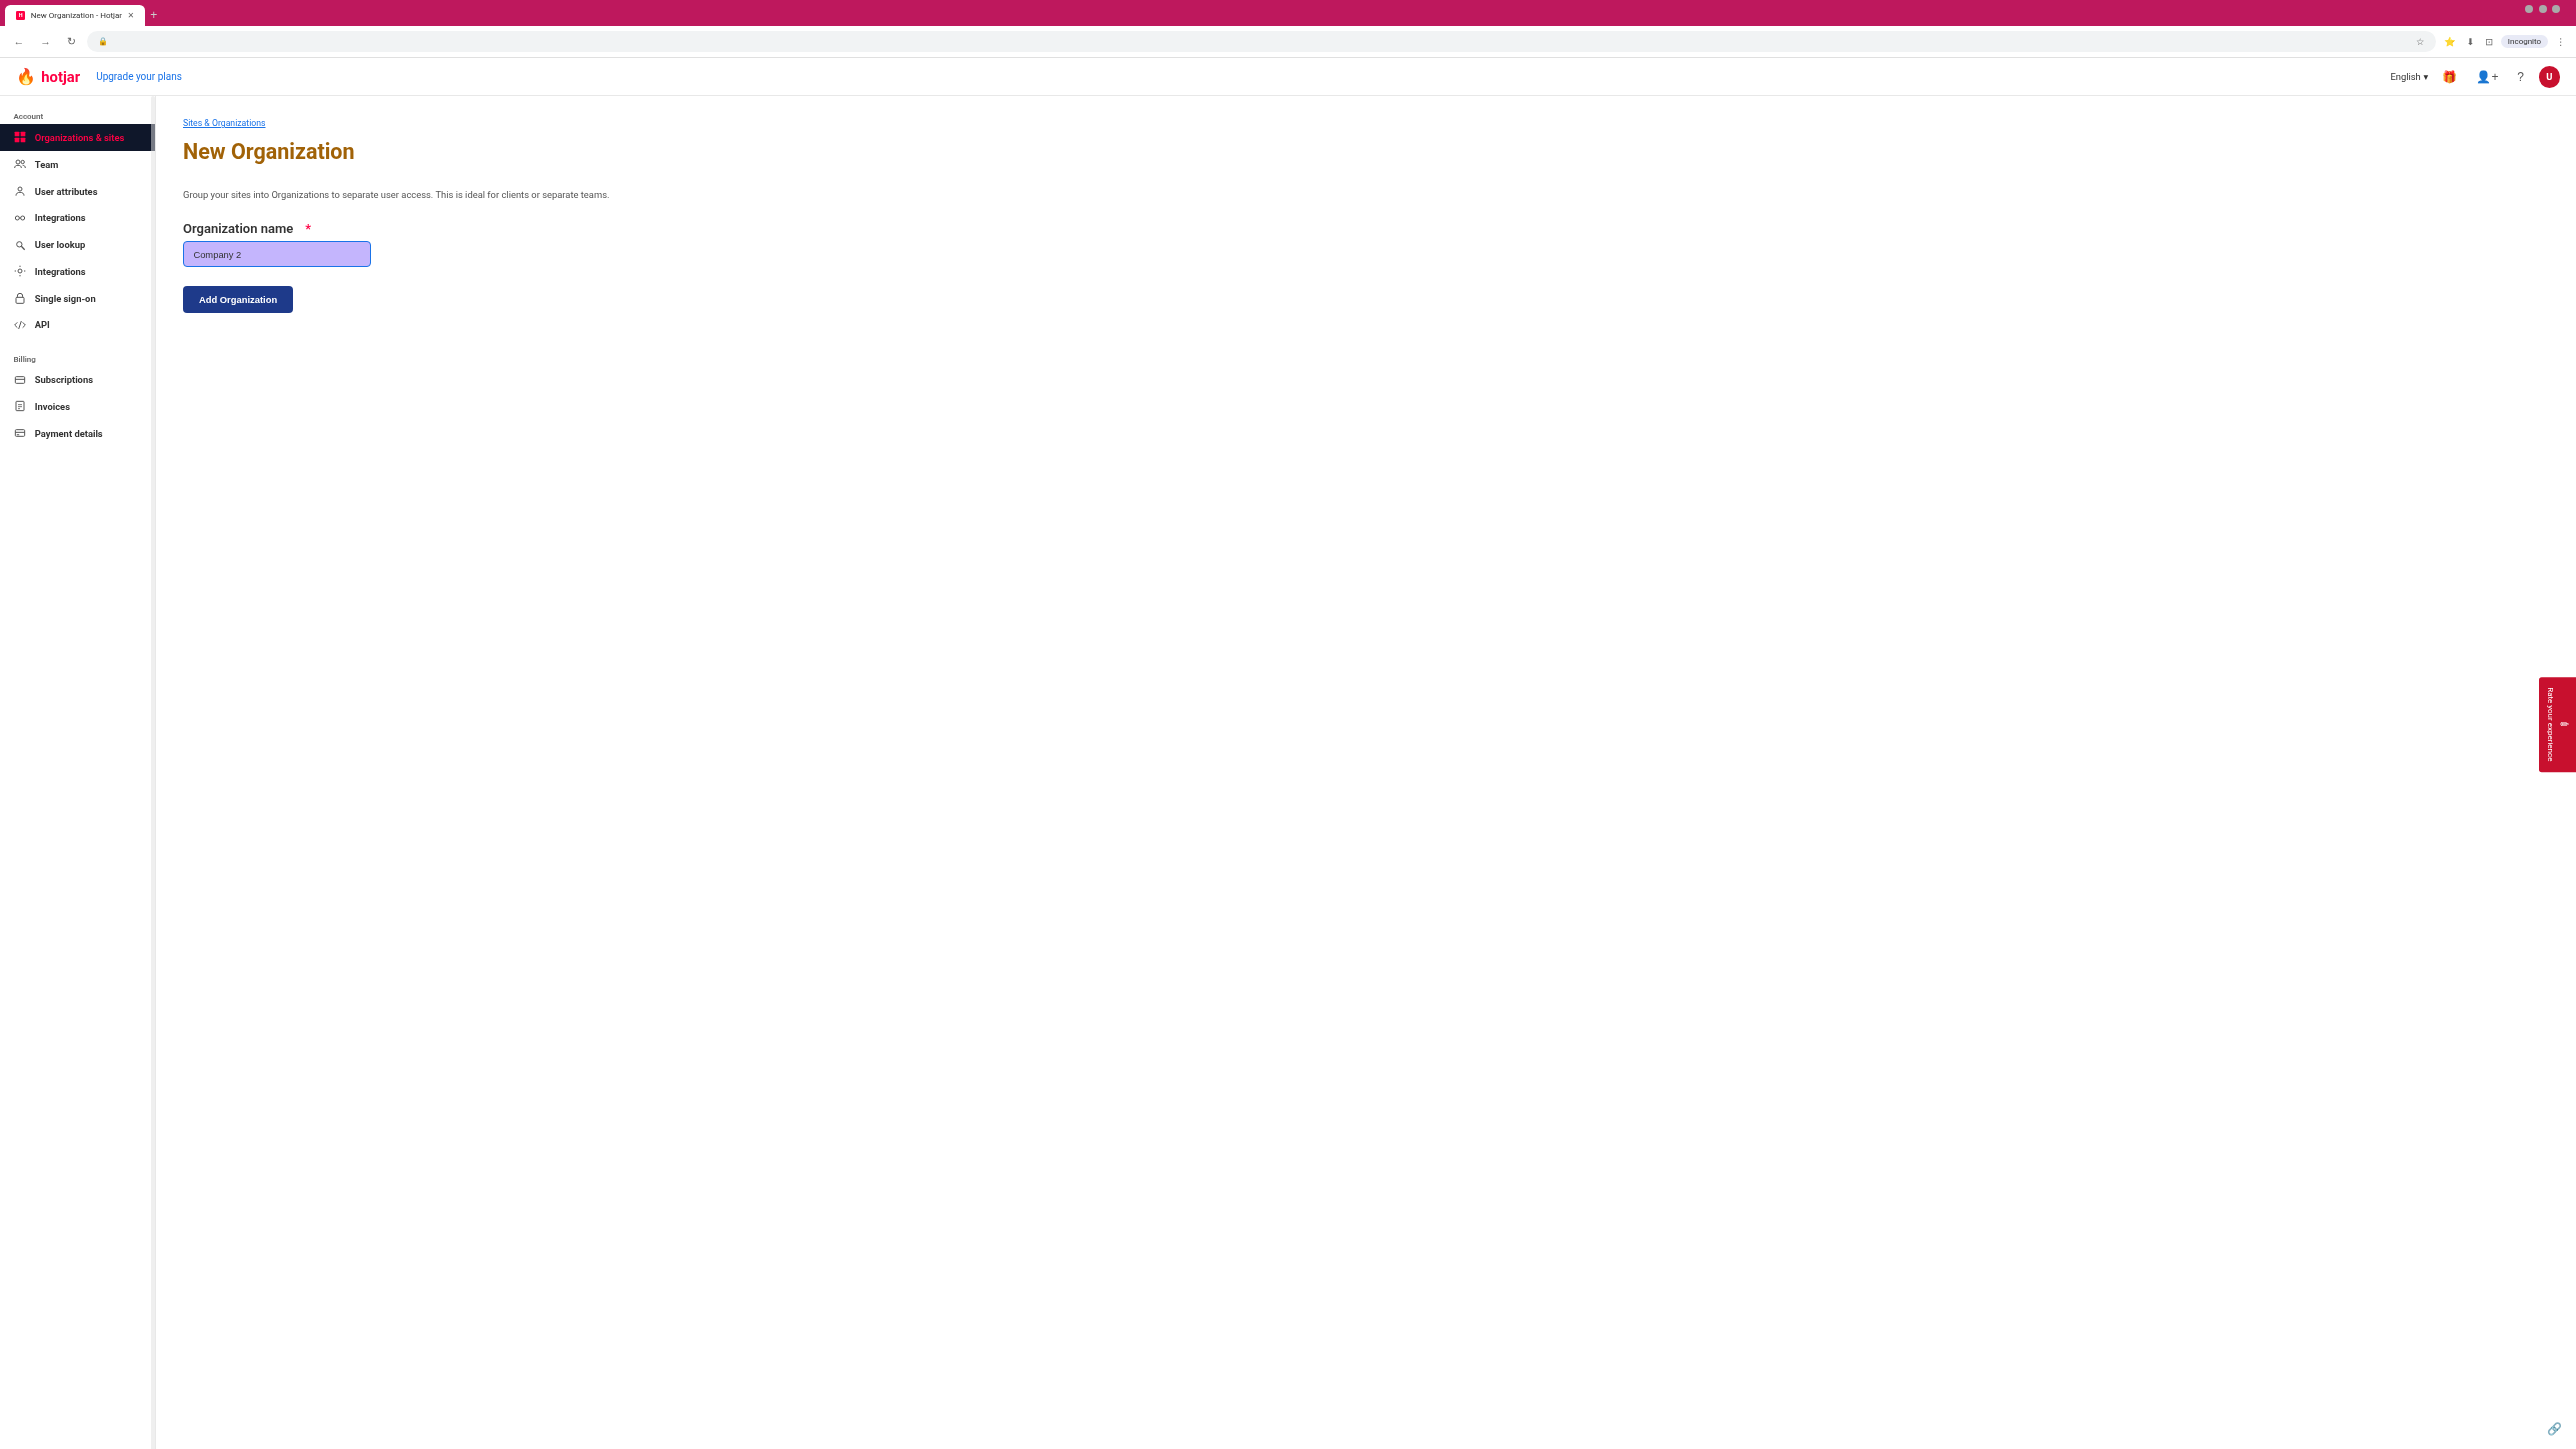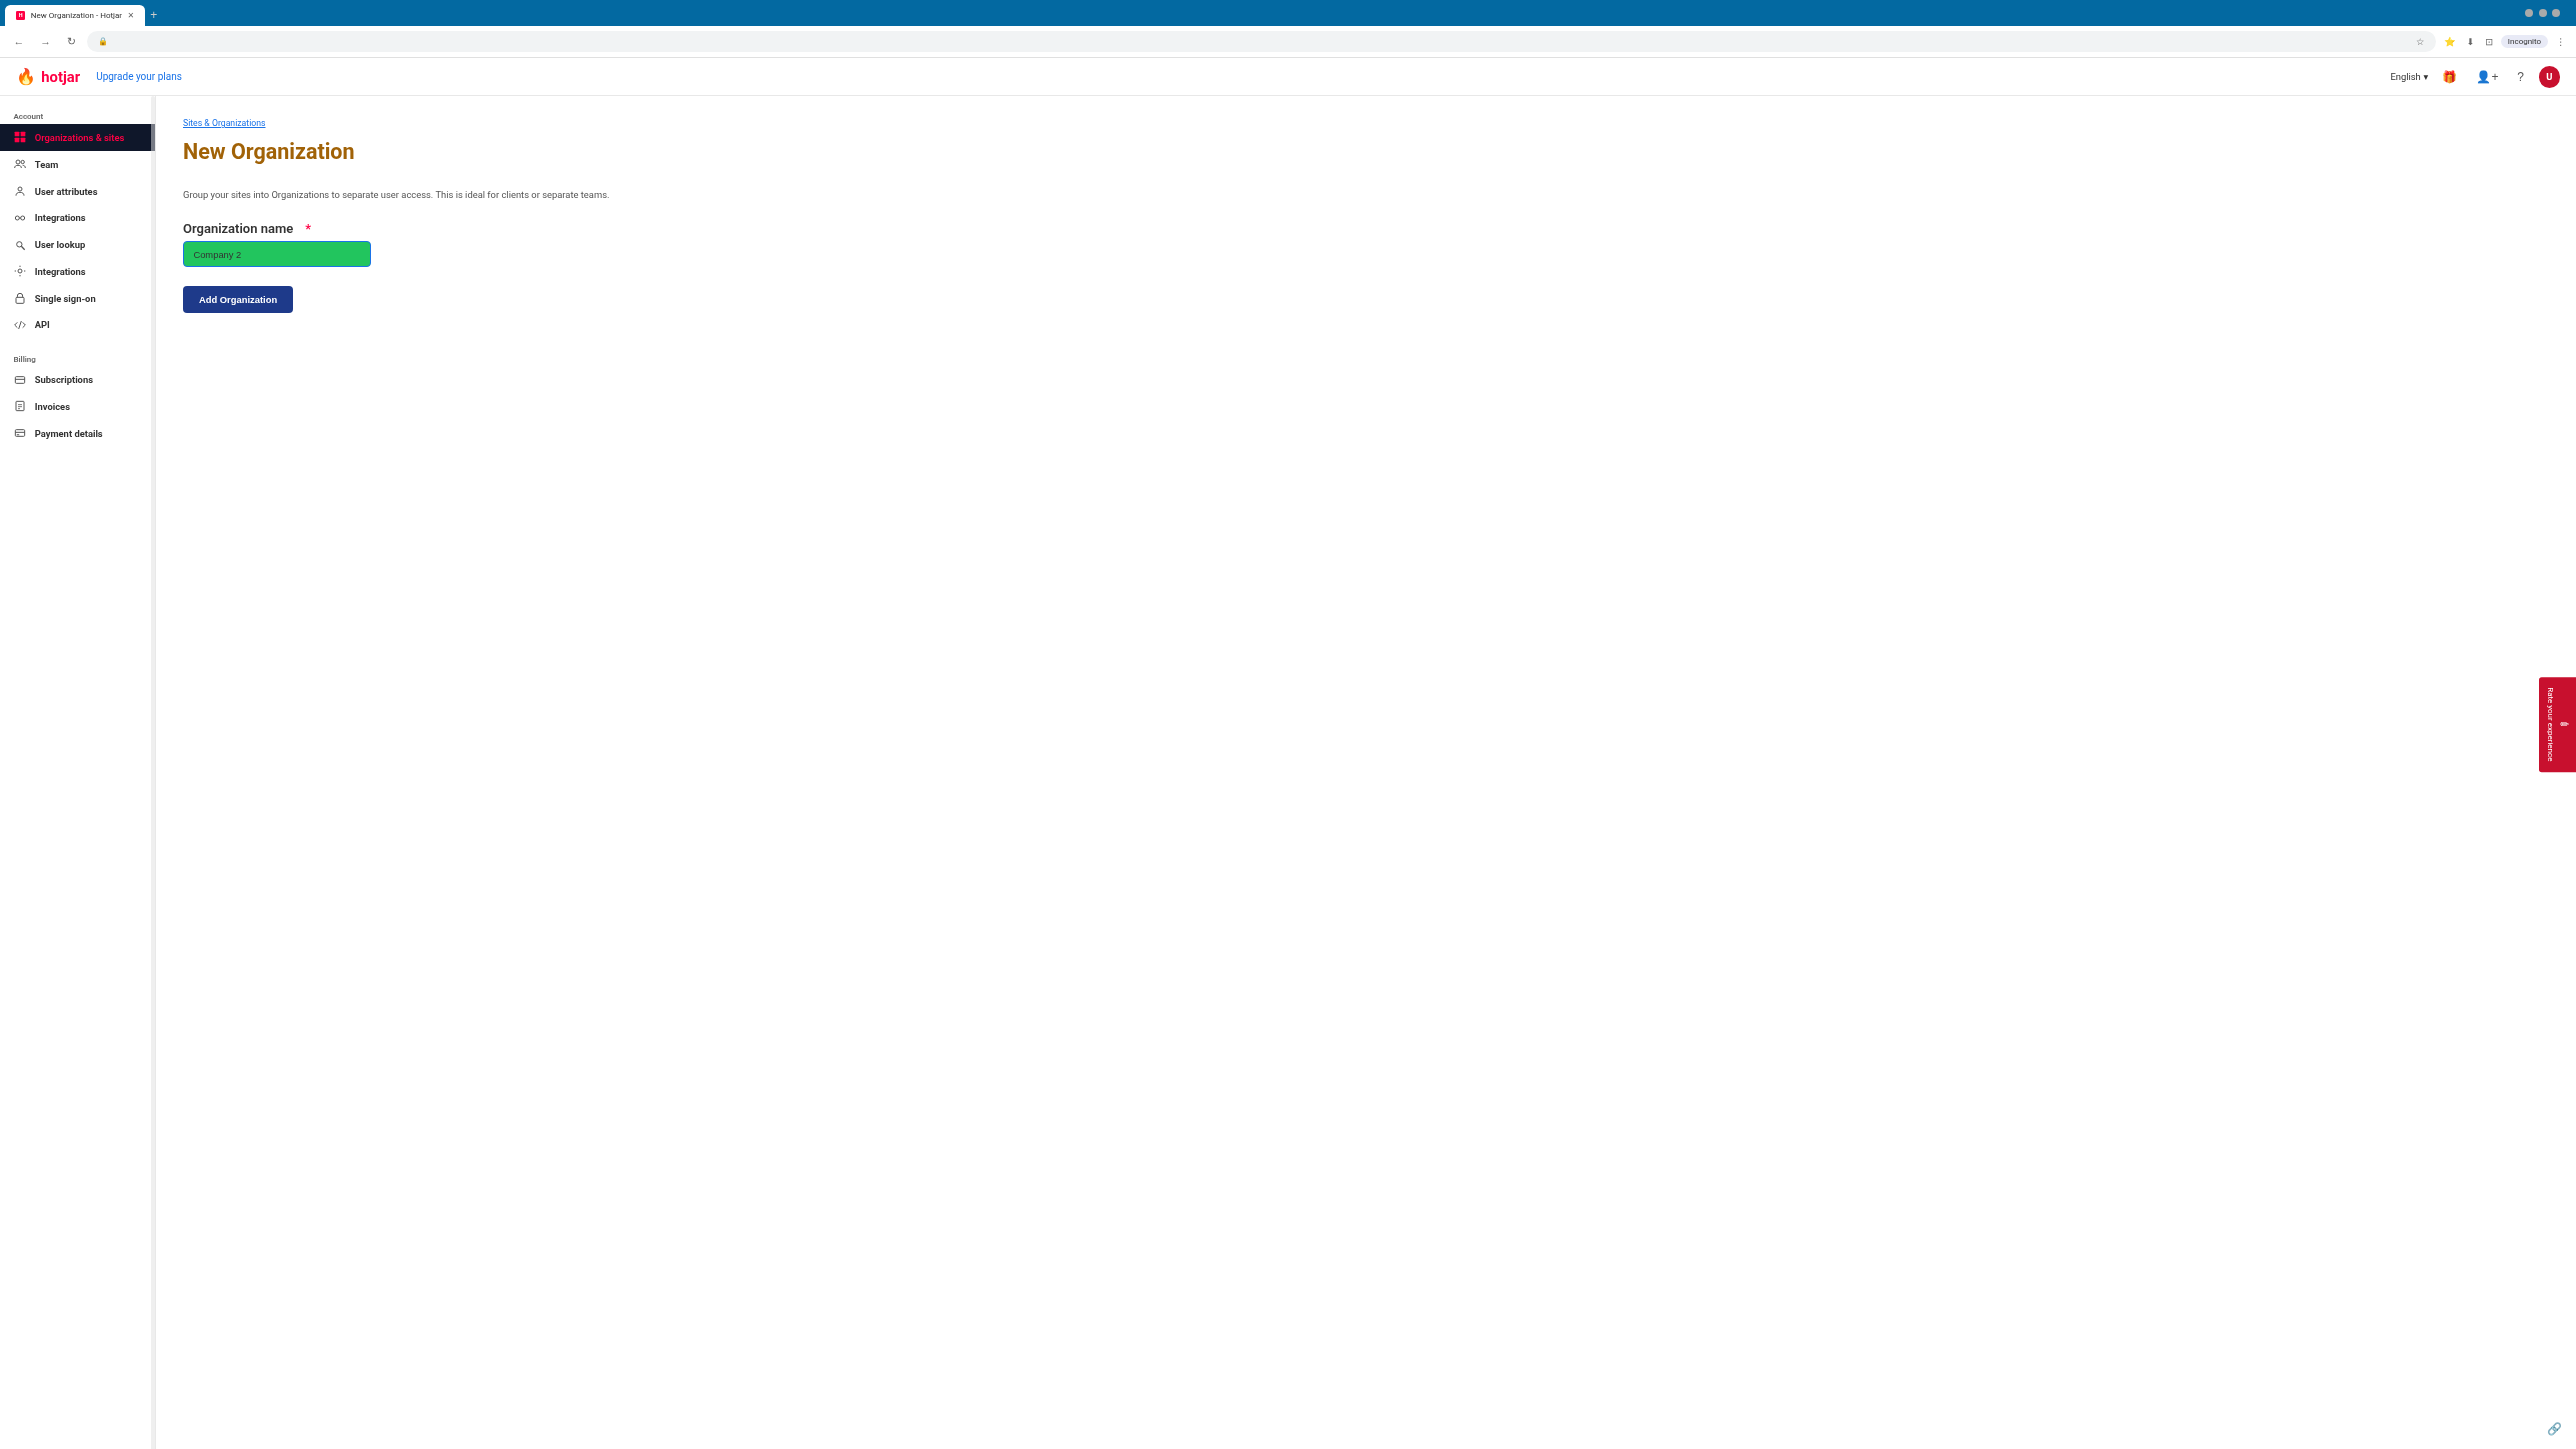--- a/index.html
+++ b/index.html
@@ -46,35 +46,35 @@
     .sidebar-item .icon { width: 13.4px; height: 13.4px; display: flex; align-items: center; justify-content: center; flex-shrink: 0; }
 
     
     .main-content { flex: 1; overflow-y: auto; padding: 21.5px 27px; }
     .breadcrumb { font-size: 8.7px; color: #1a73e8; margin-bottom: 10.7px; cursor: pointer; text-decoration: underline; }
     .page-title { font-size: 21.5px; font-weight: 700; color: #a16207; margin-bottom: 24px; }
     .page-desc { font-size: 9.4px; color: #555; margin-bottom: 19px; line-height: 1.5; }
     .form-group { margin-bottom: 13.4px; }
     .form-label { font-size: 13px; font-weight: 600; color: #333; margin-bottom: 5.4px; display: flex; align-items: center; gap: 12px; }
     .required-star { color: #f04; }
-    .form-input { width: 188px; padding: 6.7px 9.4px; border: 1.3px solid #1a73e8; border-radius: 4px; font-size: 9.4px; color: #333; outline: none; background: #22c55e; }
+    .form-input { width: 188px; padding: 6.7px 9.4px; border: 1.3px solid #1a73e8; border-radius: 4px; font-size: 9.4px; color: #333; outline: none; background: #c4b5fd; }
     .btn-primary { background: #1e3a8a; color: #fff; border: none; padding: 8px 16px; border-radius: 4px; font-size: 9.4px; font-weight: 600; cursor: pointer; margin-top: 5.4px; }
 
     
     .rate-sidebar { position: fixed; right: 0; top: 50%; transform: translateY(-50%); background: #c8102e; color: #fff; writing-mode: vertical-rl; text-orientation: mixed; padding: 10.7px 6.7px; font-size: 8px; cursor: pointer; border-radius: 2.7px 0 0 2.7px; display: flex; flex-direction: column; align-items: center; gap: 5.4px; z-index: 100; }
     .rate-icon { font-size: 10.7px; writing-mode: horizontal-tb; }
 
     
     .link-icon-bottom { position: fixed; bottom: 13.4px; right: 13.4px; color: #666; font-size: 12px; cursor: pointer; }
   </style>
 </head>
 <body>
 
 <div class="browser-chrome">
-  <div style="display:flex; align-items:center; background:#0369a1; padding: 5.4px 5.4px 0;">
+  <div style="display:flex; align-items:flex-start; background:#be185d; padding: 5.4px 5.4px 0;">
     <div class="browser-tab">
       <div class="favicon">H</div>
       <span>New Organization - Hotjar</span>
       <span class="close-btn">✕</span>
     </div>
     <button class="browser-tab-new">+</button>
     <div style="flex:1"></div>
     <div style="display:flex; gap:5.4px; padding: 0 10.7px 5.4px;">
       <div class="win-btn minimize"></div>
       <div class="win-btn maximize"></div>

